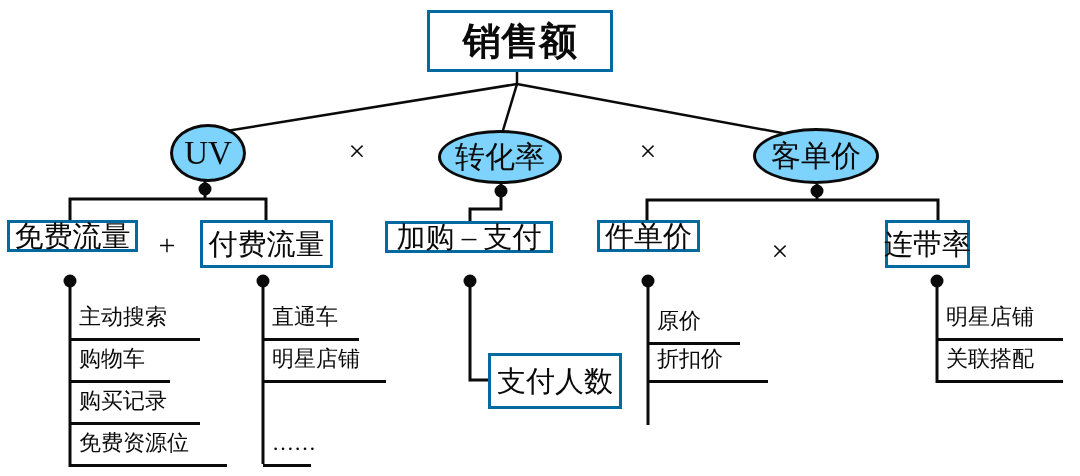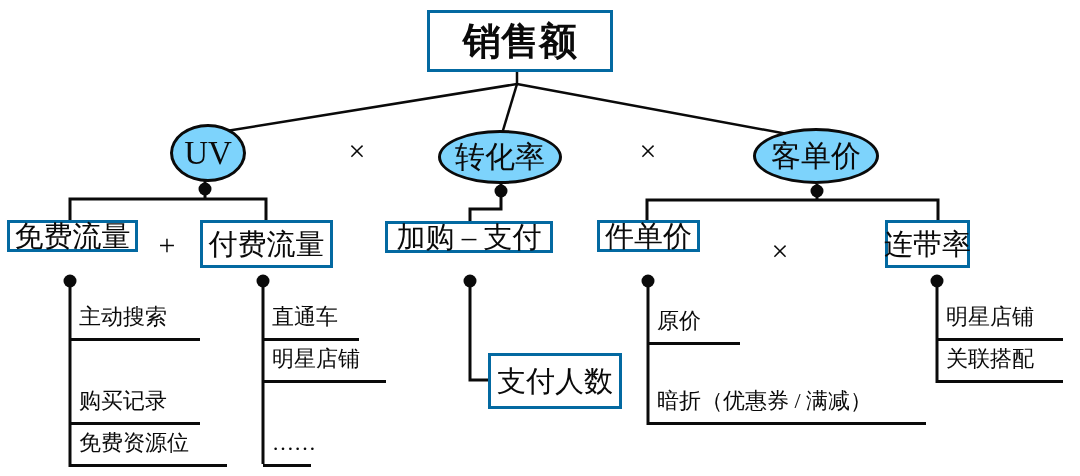--- a/index.html
+++ b/index.html
@@ -86,28 +86,29 @@
 
   <div class="box" style="left:7px;top:220px;width:131px;height:32px">免费流量</div>
   <div class="op" style="left:167px;top:245px">+</div>
   <div class="box" style="left:200px;top:220px;width:133px;height:48px">付费流量</div>
   <div class="box" style="left:385px;top:221px;width:168px;height:32px">加购 – 支付</div>
   <div class="box" style="left:597px;top:220px;width:103px;height:32px">件单价</div>
   <div class="op" style="left:780px;top:251px">×</div>
   <div class="box" style="left:885px;top:220px;width:85px;height:48px">连带率</div>
 
   <div class="li" style="left:70px;top:296px;width:130px">主动搜索</div>
+  <div class="li" style="left:70px;top:338px;width:100px">购物车</div>
   <div class="li" style="left:70px;top:380px;width:130px">购买记录</div>
   <div class="li" style="left:70px;top:422px;width:157px">免费资源位</div>
 
   <div class="li" style="left:263px;top:338px;width:123px">明星店铺</div>
   <div class="li" style="left:263px;top:296px;width:96px">直通车</div>
   <div class="li" style="left:263px;top:422px;width:48px">……</div>
 
   <div class="box" style="left:488px;top:353px;width:134px;height:56px">支付人数</div>
 
   <div class="li" style="left:648px;top:300px;width:92px">原价</div>
-  <div class="li" style="left:648px;top:380px;width:278px">暗折（优惠券 / 满减）</div>
+  <div class="li" style="left:648px;top:338px;width:120px">折扣价</div>
 
   <div class="li" style="left:937px;top:296px;width:126px">明星店铺</div>
   <div class="li" style="left:937px;top:338px;width:126px">关联搭配</div>
 
 </div>
 
 </body></html>

